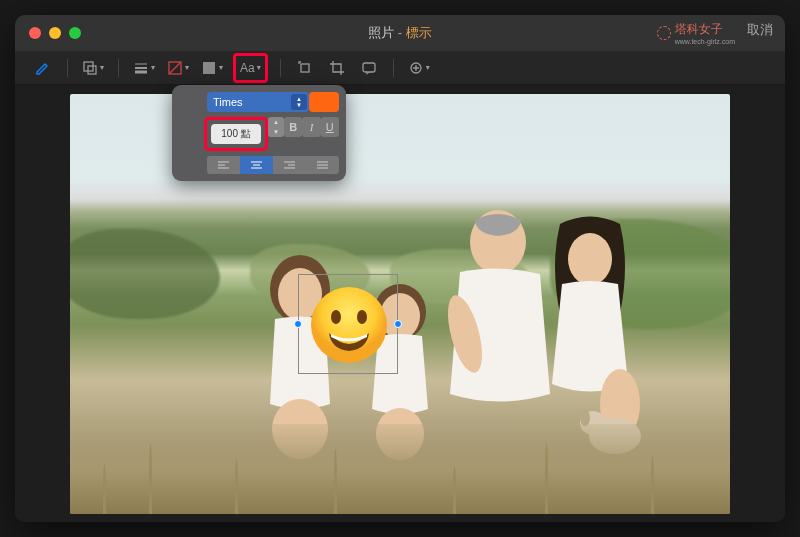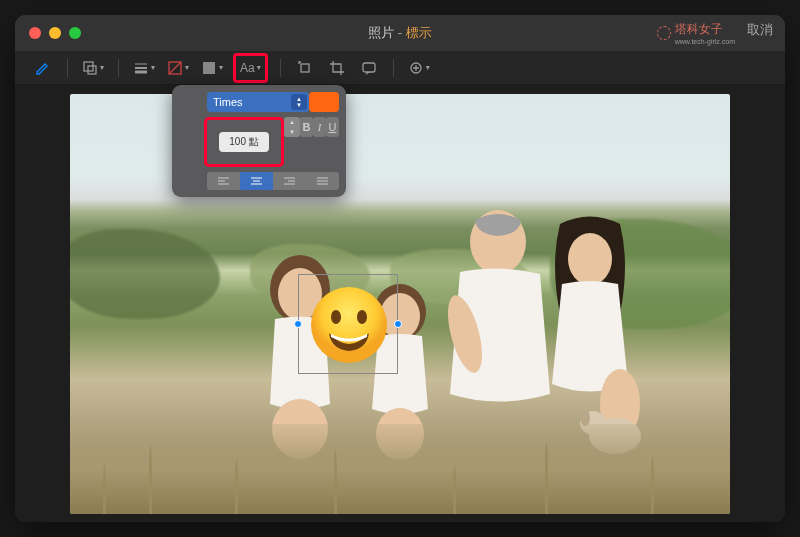--- a/index.html
+++ b/index.html
@@ -253,21 +253,21 @@
       height: 20px;
       width: 50px;
       display: flex;
       align-items: center;
       justify-content: center;
       font-size: 10px;
       color: #333;
     }
     .size-highlight {
       border: 3px solid #ff0033;
-      padding: 12px;
+      padding: 4px;
       border-radius: 5px;
       margin-left: -3px;
     }
     .stepper {
       width: 16px;
       height: 20px;
       background: #888;
       border-radius: 3px;
       display: flex;
       flex-direction: column;

